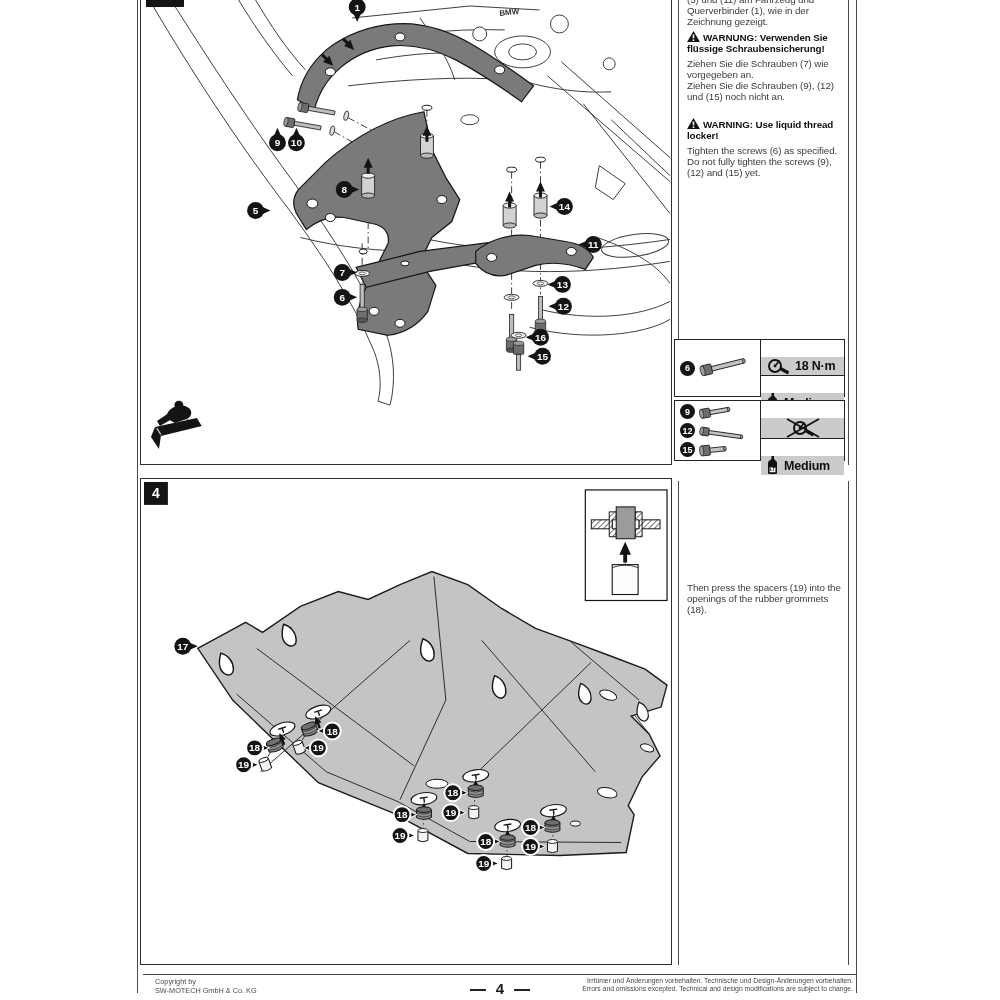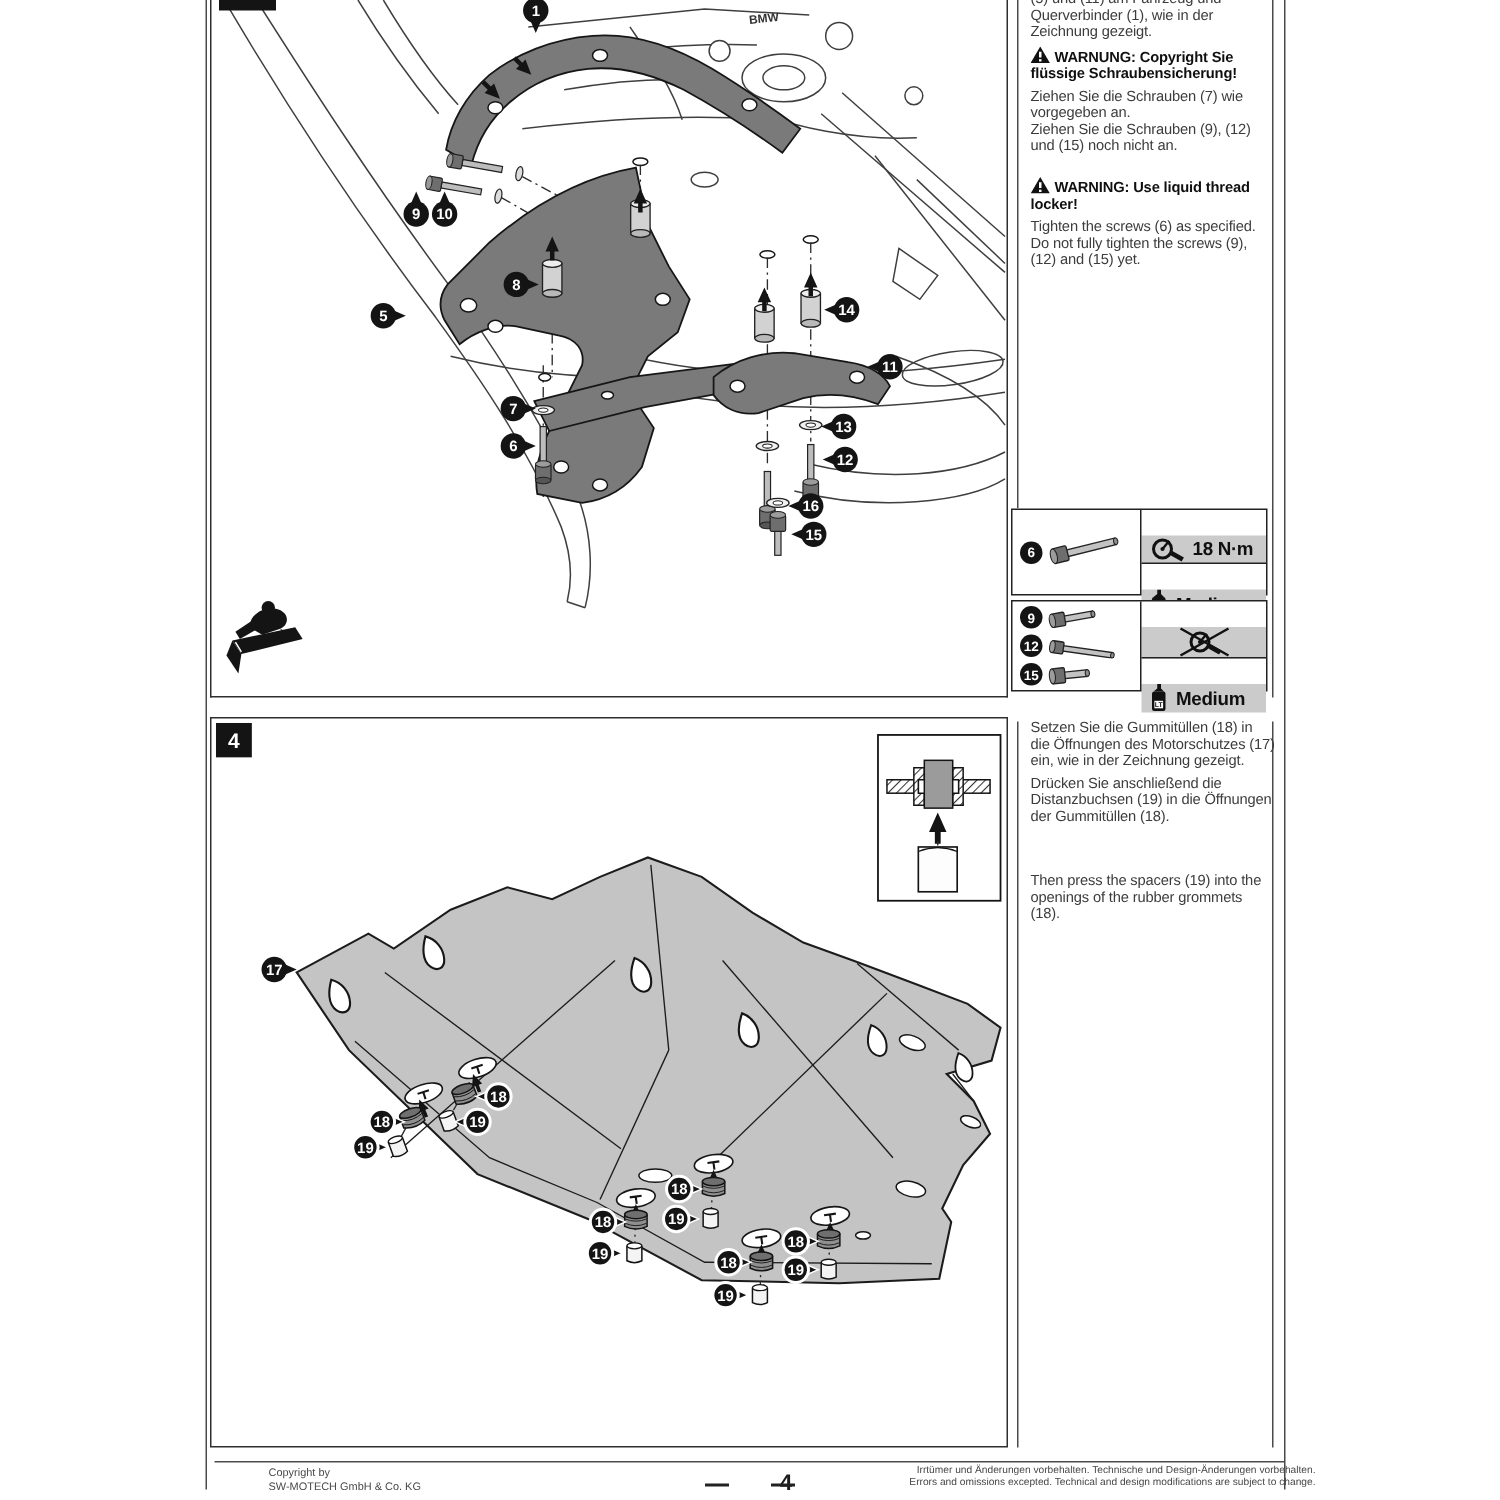--- a/index.html
+++ b/index.html
@@ -24,21 +24,21 @@
   .tright{flex:1;display:flex;flex-direction:column;}
   .tcell{flex:1;background:#cbcbcb;display:flex;align-items:center;gap:5px;
          border-bottom:1px solid #222;padding-left:5px;margin-top:17px;}
   .tcell:last-child{border-bottom:none;}
   .tcell.center{justify-content:center;padding-left:0;}
   .tlabel{font-weight:bold;font-size:12.5px;color:#101010;letter-spacing:-0.2px;}
   .badge{display:inline-flex;flex:0 0 auto;width:15px;height:15px;border-radius:50%;
          background:#141414;color:#fff;font-weight:bold;font-size:9px;
          align-items:center;justify-content:center;}
   
-  .foot{position:absolute;color:#4a4a4a;margin-left:24px;}
+  .foot{position:absolute;color:#4a4a4a;}
   
   .bub circle{fill:#141414;}
   .bub .ptr{fill:#141414;}
   .bub text{fill:#ffffff;font-family:"Liberation Sans",sans-serif;font-weight:bold;
             font-size:10px;text-anchor:middle;}
   .bubw circle{fill:#141414;stroke:#ffffff;stroke-width:2;}
   .bubw .ptr{fill:#141414;stroke:#ffffff;stroke-width:1;}
   .bk{stroke:#3f3f3f;stroke-width:1;fill:none;}
   .bkf{stroke:#3f3f3f;stroke-width:1;fill:#ffffff;}
   .dark{fill:#7a7a7a;stroke:#161616;stroke-width:1.2;}
@@ -268,21 +268,21 @@
   <div class="vline" style="left:678px;top:0;width:1px;height:339px;"></div>
   <div class="vline" style="left:848px;top:0;width:1px;height:465px;"></div>
 
   <div class="txtcol" style="top:-6px;">
     <p>(5) und (11) am Fahrzeug und Querverbinder (1), wie in der Zeichnung gezeigt.</p>
     <p class="warn">
       <svg class="wicon" width="13" height="11" viewBox="0 0 14 12">
           <path d="M7,0 L14,12 L0,12 Z" fill="#111"></path>
           <rect x="6.1" y="3.8" width="1.8" height="4.2" fill="#fff"></rect>
           <rect x="6.1" y="9.2" width="1.8" height="1.7" fill="#fff"></rect>
-        </svg><b>WARNUNG: Copyright Sie flüssige Schraubensicherung!</b>
+        </svg><b>WARNUNG: Verwenden Sie flüssige Schraubensicherung!</b>
     </p>
     <p style="margin-bottom:0;">Ziehen Sie die Schrauben (7) wie vorgegeben an.</p>
     <p>Ziehen Sie die Schrauben (9), (12) und (15) noch nicht an.</p>
   </div>
 
   <div class="txtcol" style="top:118px;">
     <p class="warn">
       <svg class="wicon" width="13" height="11" viewBox="0 0 14 12">
           <path d="M7,0 L14,12 L0,12 Z" fill="#111"></path>
           <rect x="6.1" y="3.8" width="1.8" height="4.2" fill="#fff"></rect>
@@ -559,24 +559,20 @@
       <g>
         <rect x="143" y="481" width="24" height="23" fill="#141414"></rect>
         <text x="155" y="497.5" fill="#fff" font-weight="bold" font-size="14" text-anchor="middle" font-family="Liberation Sans, sans-serif">4</text>
       </g>
     </svg>
   </div>
 
   <div class="vline" style="left:678px;top:481px;width:1px;height:484px;"></div>
   <div class="vline" style="left:848px;top:481px;width:1px;height:484px;"></div>
 
-  <div class="txtcol" style="top:480px;">
-    <p>Setzen Sie die Gummitüllen (18) in die Öffnungen des Motorschutzes (17) ein, wie in der Zeichnung gezeigt.</p>
-    <p>Drücken Sie anschließend die Distanzbuchsen (19) in die Öffnungen der Gummitüllen (18).</p>
-  </div>
 
   <div class="txtcol" style="top:582px;">
     <p>Then press the spacers (19) into the openings of the rubber grommets (18).</p>
   </div>
 
   <div class="hline" style="left:143px;top:974px;width:713px;height:1px;"></div>
   <div class="foot" style="left:155px;top:978px;font-size:7.3px;line-height:8.5px;">
     <div>Copyright by</div>
     <div>SW-MOTECH GmbH &amp; Co. KG</div>
   </div>

